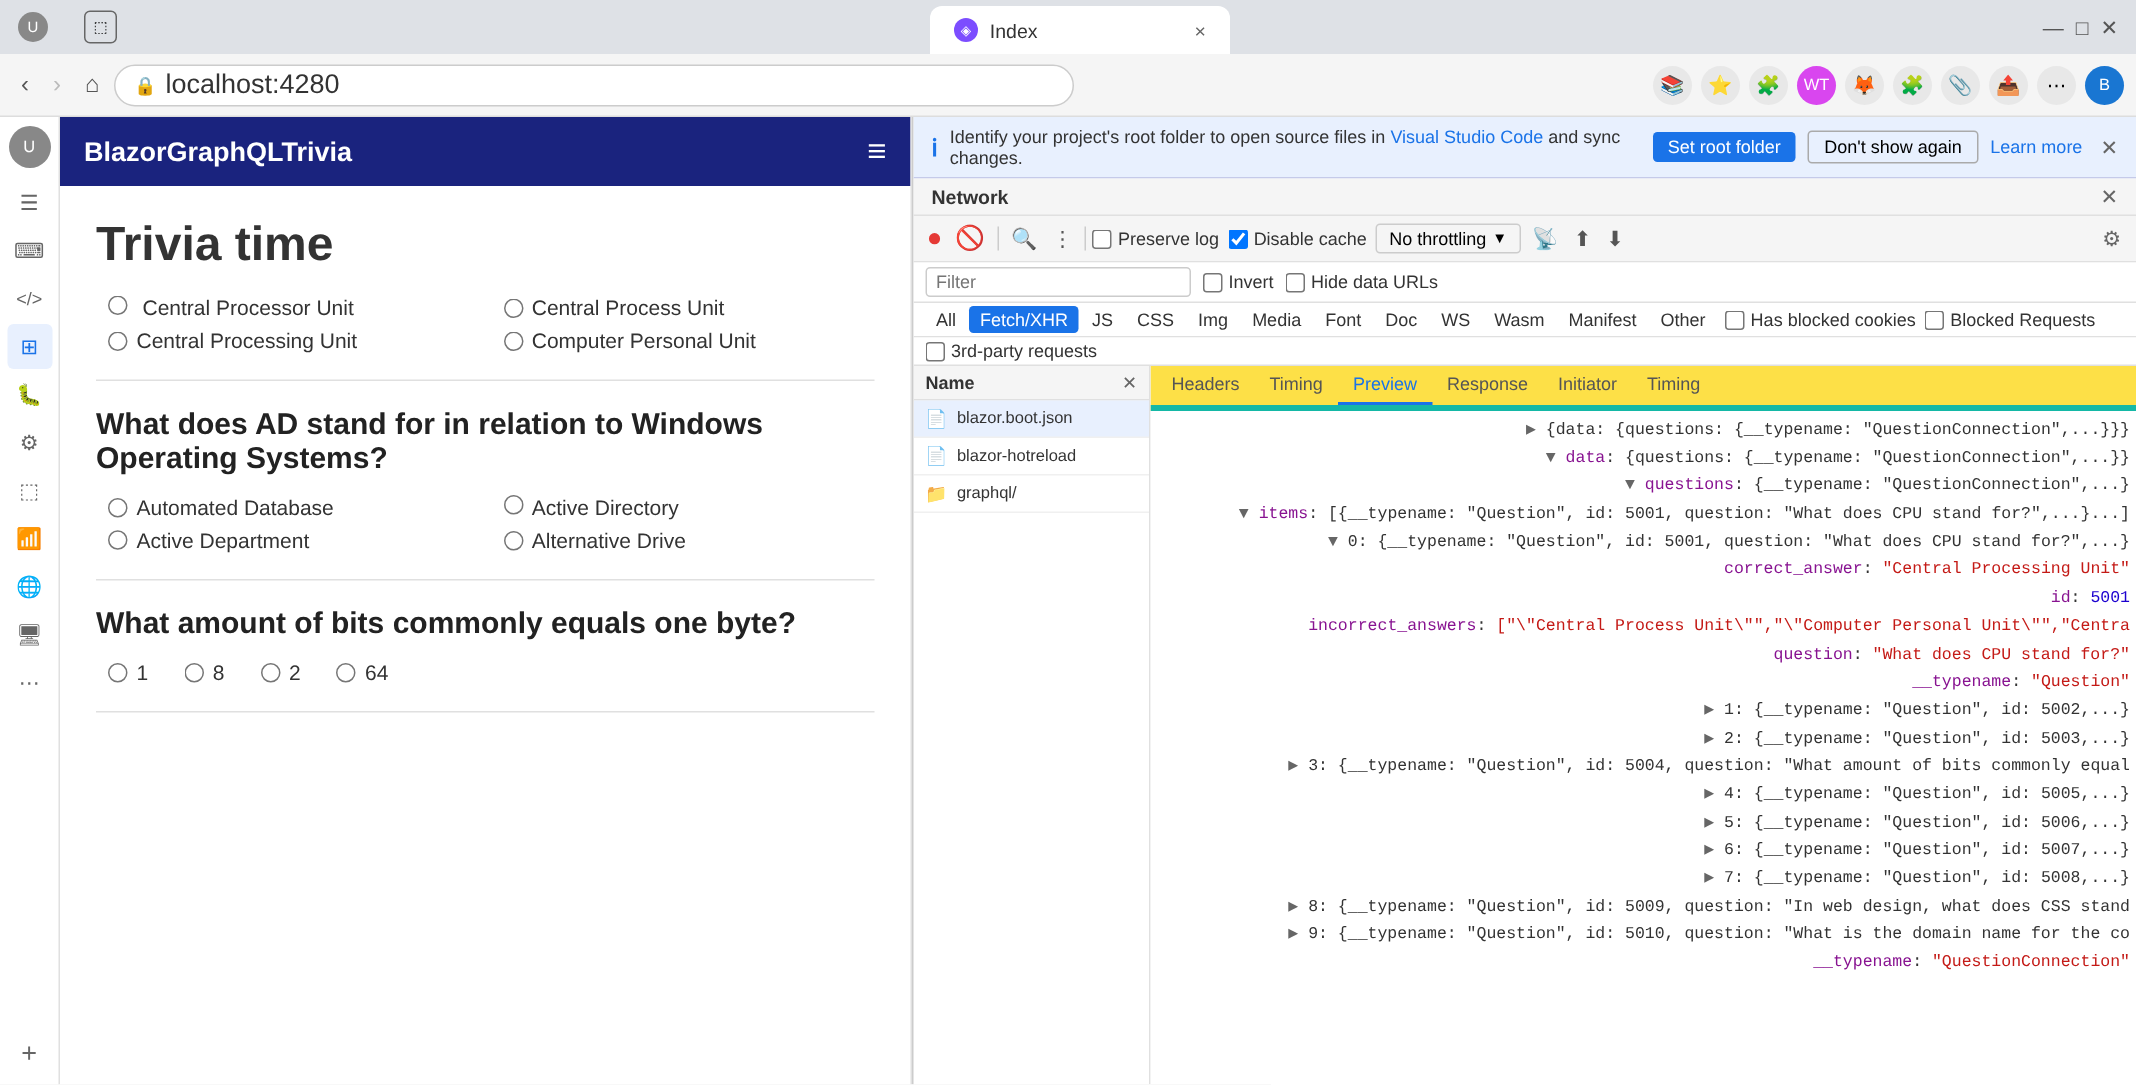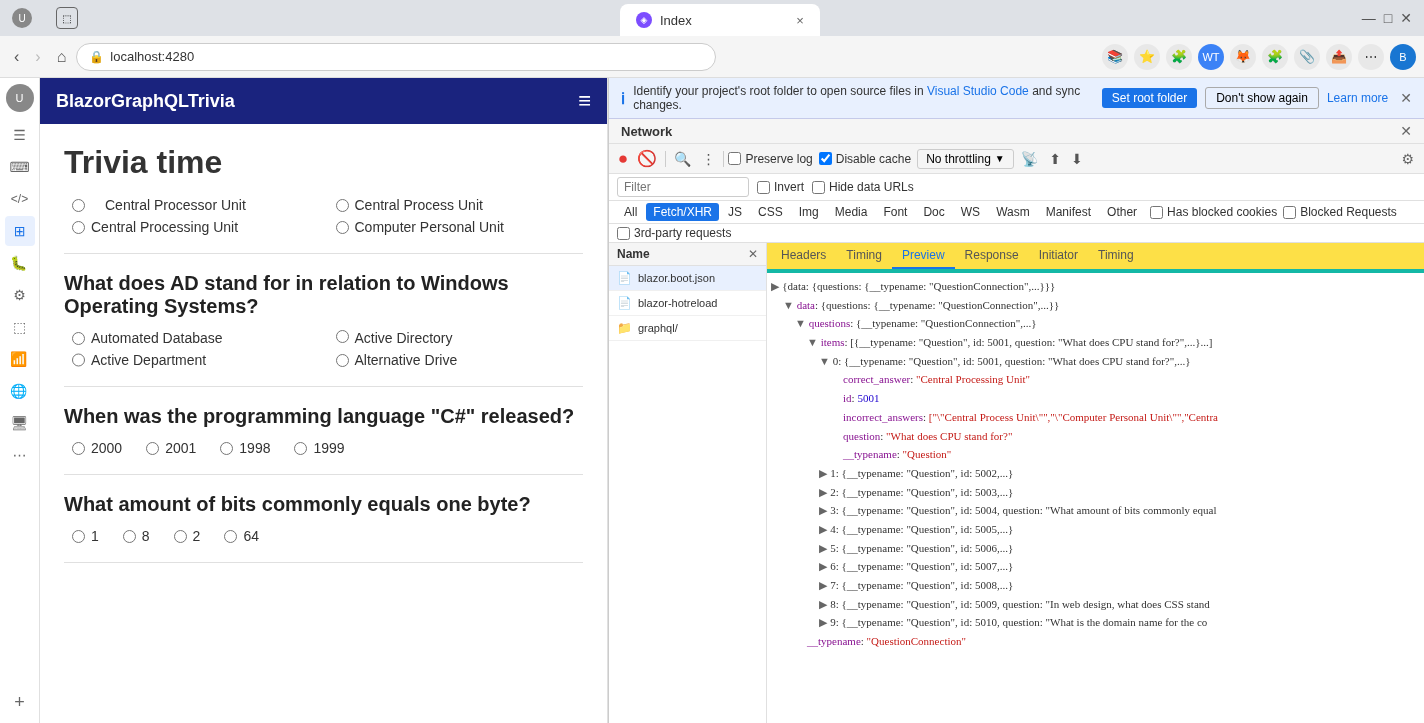--- a/index.html
+++ b/index.html
@@ -30,27 +30,27 @@
       <button style="background:none;border:none;cursor:pointer;font-size:14px;color:#555;">✕</button>
     </div>
   </div>
 
   <div style="height:42px;background:#f5f5f5;border-bottom:1px solid #ddd;display:flex;align-items:center;padding:0 8px;gap:4px;">
     <button style="background:none;border:none;cursor:pointer;color:#555;font-size:16px;padding:4px 6px;border-radius:4px;">‹</button>
     <button style="background:none;border:none;cursor:pointer;color:#bbb;font-size:16px;padding:4px 6px;border-radius:4px;">›</button>
     <button style="background:none;border:none;cursor:pointer;color:#555;font-size:16px;padding:4px 6px;border-radius:4px;">⌂</button>
     <div style="flex:1;max-width:640px;height:28px;border:1px solid #ccc;border-radius:14px;padding:0 12px;font-size:13px;background:#fff;display:flex;align-items:center;gap:6px;">
       <span style="color:#888;font-size:12px;">🔒</span>
-      <span style="font-size:13px;color:#333;">localhost:4280</span>
+      <span style="font-size:18px;color:#333;">localhost:4280</span>
     </div>
     <div style="display:flex;gap:6px;margin-left:auto;">
       <div style="width:26px;height:26px;border-radius:50%;background:#e8e8e8;display:flex;align-items:center;justify-content:center;font-size:13px;cursor:pointer;">📚</div>
       <div style="width:26px;height:26px;border-radius:50%;background:#e8e8e8;display:flex;align-items:center;justify-content:center;font-size:13px;cursor:pointer;">⭐</div>
       <div style="width:26px;height:26px;border-radius:50%;background:#e8e8e8;display:flex;align-items:center;justify-content:center;font-size:13px;cursor:pointer;">🧩</div>
-      <div style="width:26px;height:26px;background:#3b82f6;border-radius:50%;display:flex;align-items:center;justify-content:center;font-size:11px;color:#fff;cursor:pointer;">WT</div>
+      <div style="width:26px;height:26px;background:#d946ef;border-radius:50%;display:flex;align-items:center;justify-content:center;font-size:11px;color:#fff;cursor:pointer;">WT</div>
       <div style="width:26px;height:26px;border-radius:50%;background:#e8e8e8;display:flex;align-items:center;justify-content:center;font-size:13px;cursor:pointer;">🦊</div>
       <div style="width:26px;height:26px;border-radius:50%;background:#e8e8e8;display:flex;align-items:center;justify-content:center;font-size:13px;cursor:pointer;">🧩</div>
       <div style="width:26px;height:26px;border-radius:50%;background:#e8e8e8;display:flex;align-items:center;justify-content:center;font-size:13px;cursor:pointer;">📎</div>
       <div style="width:26px;height:26px;border-radius:50%;background:#e8e8e8;display:flex;align-items:center;justify-content:center;font-size:13px;cursor:pointer;">📤</div>
       <div style="width:26px;height:26px;border-radius:50%;background:#e8e8e8;display:flex;align-items:center;justify-content:center;font-size:13px;cursor:pointer;">⋯</div>
       <div style="width:26px;height:26px;border-radius:50%;background:#1976d2;display:flex;align-items:center;justify-content:center;font-size:11px;color:#fff;cursor:pointer;">B</div>
     </div>
   </div>
 
   <div style="flex:1;display:flex;overflow:hidden;">
@@ -74,21 +74,21 @@
     <div style="width:568px;background:#fff;display:flex;flex-direction:column;overflow:hidden;border-right:1px solid #e0e0e0;">
       <div style="background:#1a237e;color:#fff;padding:10px 16px;display:flex;align-items:center;justify-content:space-between;">
         <span style="font-size:18px;font-weight:600;">BlazorGraphQLTrivia</span>
         <button style="background:none;border:none;color:#fff;font-size:22px;cursor:pointer;">≡</button>
       </div>
       <div style="flex:1;overflow-y:auto;padding:20px 24px;">
         <h1 style="font-size:32px;font-weight:bold;color:#333;margin-bottom:16px;">Trivia time</h1>
 
         <div style="border-bottom:1px solid #e0e0e0;padding-bottom:18px;margin-bottom:18px;">
           <div style="display:grid;grid-template-columns:1fr 1fr;gap:6px 16px;padding-left:8px;">
-            <label style="display:flex;align-items:center;gap:20px;font-size:14px;color:#333;cursor:pointer;">
+            <label style="display:flex;align-items:flex-start;gap:10px;font-size:14px;color:#333;cursor:pointer;">
                 <input type="radio" name="q1" style="">
                 <span>Central Processor Unit</span>
               </label>
             <label style="display:flex;align-items:center;gap:6px;font-size:14px;color:#333;cursor:pointer;">
                 <input type="radio" name="q1" style="">
                 <span>Central Process Unit</span>
               </label>
             <label style="display:flex;align-items:center;gap:6px;font-size:14px;color:#333;cursor:pointer;">
                 <input type="radio" name="q1" style="">
                 <span>Central Processing Unit</span>
@@ -115,41 +115,20 @@
                 <input type="radio" name="q2" style="">
                 <span>Active Department</span>
               </label>
             <label style="display:flex;align-items:center;gap:6px;font-size:14px;color:#333;cursor:pointer;">
                 <input type="radio" name="q2" style="">
                 <span>Alternative Drive</span>
               </label>
           </div>
         </div>
 
-        <div style="border-bottom:1px solid #e0e0e0;padding-bottom:18px;margin-bottom:18px;">
-          <p style="font-size:20px;font-weight:600;color:#222;margin-bottom:12px;">When was the programming language "C#" released?</p>
-          <div style="display:flex;gap:24px;padding-left:8px;">
-            <label style="display:flex;align-items:center;gap:6px;font-size:14px;color:#333;cursor:pointer;">
-                <input type="radio" name="q3" style="">
-                <span>2000</span>
-              </label>
-            <label style="display:flex;align-items:center;gap:6px;font-size:14px;color:#333;cursor:pointer;">
-                <input type="radio" name="q3" style="">
-                <span>2001</span>
-              </label>
-            <label style="display:flex;align-items:center;gap:6px;font-size:14px;color:#333;cursor:pointer;">
-                <input type="radio" name="q3" style="">
-                <span>1998</span>
-              </label>
-            <label style="display:flex;align-items:center;gap:6px;font-size:14px;color:#333;cursor:pointer;">
-                <input type="radio" name="q3" style="">
-                <span>1999</span>
-              </label>
-          </div>
-        </div>
 
         <div style="border-bottom:1px solid #e0e0e0;padding-bottom:18px;margin-bottom:18px;">
           <p style="font-size:20px;font-weight:600;color:#222;margin-bottom:12px;">What amount of bits commonly equals one byte?</p>
           <div style="display:flex;gap:24px;padding-left:8px;">
             <label style="display:flex;align-items:center;gap:6px;font-size:14px;color:#333;cursor:pointer;">
                 <input type="radio" name="q4" style="">
                 <span>1</span>
               </label>
             <label style="display:flex;align-items:center;gap:6px;font-size:14px;color:#333;cursor:pointer;">
                 <input type="radio" name="q4" style="">
@@ -208,21 +187,21 @@
           <span>No throttling</span>
           <span style="font-size:10px;">▼</span>
         </button>
         <button style="background:none;border:none;cursor:pointer;color:#555;font-size:14px;padding:2px 4px;margin-left:2px;">📡</button>
         <button style="background:none;border:none;cursor:pointer;color:#555;font-size:14px;padding:2px 4px;">⬆</button>
         <button style="background:none;border:none;cursor:pointer;color:#555;font-size:14px;padding:2px 4px;">⬇</button>
         <button style="background:none;border:none;cursor:pointer;color:#666;font-size:14px;padding:2px 4px;margin-left:auto;">⚙</button>
       </div>
 
       <div style="background:#fff;border-bottom:1px solid #e0e0e0;padding:3px 8px;display:flex;align-items:center;gap:8px;flex-shrink:0;flex-wrap:wrap;">
-        <input style="border: 1px solid rgb(204, 204, 204); border-radius: 3px; padding: 2px 6px; font-size: 12px; width: 132px;" placeholder="Filter">
+        <input style="border: 1px solid rgb(204, 204, 204); border-radius: 3px; padding: 2px 6px; font-size: 12px; width: 177px;" placeholder="Filter">
         <label style="display:flex;align-items:center;gap:4px;font-size:12px;color:#333;cursor:pointer;">
           <input type="checkbox" style="">
           <span>Invert</span>
         </label>
         <label style="display:flex;align-items:center;gap:4px;font-size:12px;color:#333;cursor:pointer;">
           <input type="checkbox" style="">
           <span>Hide data URLs</span>
         </label>
       </div>
 
@@ -282,21 +261,21 @@
 
           <div style="background:#fde047;border-bottom:4px solid #14b8a6;display:flex;padding:0 4px;flex-shrink:0;">
             <button style="padding:5px 10px;font-size:12px;border:none;background:none;cursor:pointer;color:#555;border-bottom:2px solid transparent;">Headers</button>
             <button style="padding:5px 10px;font-size:12px;border:none;background:none;cursor:pointer;color:#555;border-bottom:2px solid transparent;">Timing</button>
             <button style="padding:5px 10px;font-size:12px;border:none;background:none;cursor:pointer;color:#1a73e8;border-bottom:2px solid #1a73e8;">Preview</button>
             <button style="padding:5px 10px;font-size:12px;border:none;background:none;cursor:pointer;color:#555;border-bottom:2px solid transparent;">Response</button>
             <button style="padding:5px 10px;font-size:12px;border:none;background:none;cursor:pointer;color:#555;border-bottom:2px solid transparent;">Initiator</button>
             <button style="padding:5px 10px;font-size:12px;border:none;background:none;cursor:pointer;color:#555;border-bottom:2px solid transparent;">Timing</button>
           </div>
 
-          <div style="flex:1;overflow-y:auto;padding:4px 4px;font-family:Liberation Serif, serif;font-size:11px;color:#333;background:#fff;line-height:1.7;">
+          <div style="flex:1;overflow-y:auto;padding:4px 4px;font-family:Liberation Mono, monospace;font-size:11px;color:#333;background:#fff;line-height:1.7;text-align:right;">
 
             <div style="white-space:pre;padding-left:0px;"><span style="color:#666;">▶</span> <span style="color:#333;">{data: {questions: {__typename: "QuestionConnection",...}}}</span></div>
 
             <div style="white-space:pre;padding-left:12px;"><span style="color:#666;cursor:pointer;">▼</span> <span style="color:#881391;">data</span><span style="color:#333;">: </span><span style="color:#333;">{questions: {__typename: "QuestionConnection",...}}</span></div>
 
             <div style="white-space:pre;padding-left:24px;"><span style="color:#666;cursor:pointer;">▼</span> <span style="color:#881391;">questions</span><span style="color:#333;">: </span><span style="color:#333;">{__typename: "QuestionConnection",...}</span></div>
 
             <div style="white-space:pre;padding-left:36px;"><span style="color:#666;cursor:pointer;">▼</span> <span style="color:#881391;">items</span><span style="color:#333;">: </span><span style="color:#333;">[{__typename: "Question", id: 5001, question: "What does CPU stand for?",...}...]</span></div>
 
             <div style="white-space:pre;padding-left:48px;"><span style="color:#666;cursor:pointer;">▼</span> <span style="color:#333;">0: </span><span style="color:#333;">{__typename: "Question", id: 5001, question: "What does CPU stand for?",...}</span></div>

